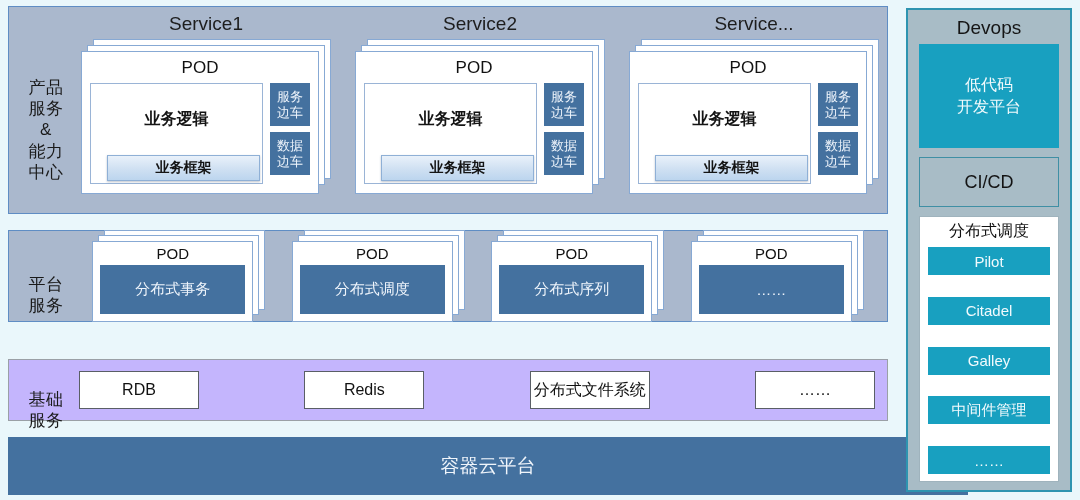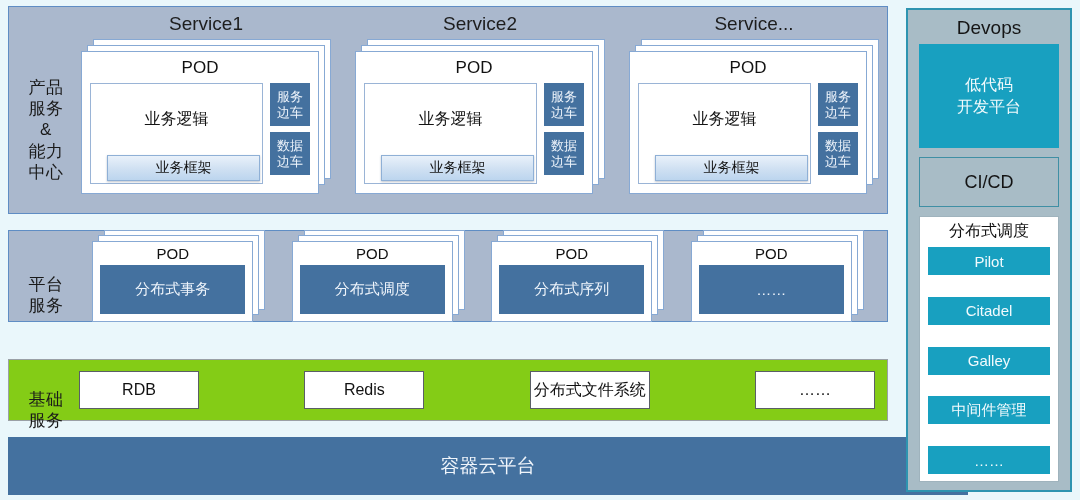--- a/index.html
+++ b/index.html
@@ -23,21 +23,21 @@
   }
 
   
   .band {
     position: absolute;
     border: 1px solid #5f8dc4;
     display: flex;
     align-items: center;
   }
   .band.blue  { background: #aab8cd; }
-  .band.gray  { background: #84cc16; border-color: #9aa0a6; }
+  .band.gray  { background: #c4b5fd; border-color: #9aa0a6; }
 
   .band-label {
     flex: 0 0 auto;
     width: 68px;
     text-align: center;
     color: #1a1a1a;
     font-size: 17px;
     line-height: 1.22;
     letter-spacing: .5px;
     padding-left: 6px;
@@ -101,20 +101,21 @@
     width: 100%;
     flex: 1 1 auto;
     align-items: stretch;
   }
   .logic-col {
     flex: 1 1 auto;
     display: flex;
     flex-direction: column;
     border: 1px solid #9ab4d6;
     background: #fff;
+    font-weight: bold;
   }
   .logic-main {
     flex: 1 1 auto;
     display: flex; align-items: center; justify-content: center;
     font-size: 16px; color: #141414;
   }
   .logic-frame {
     height: 26px;
     display: flex; align-items: center; justify-content: center;
     font-size: 14px; color: #141414;

